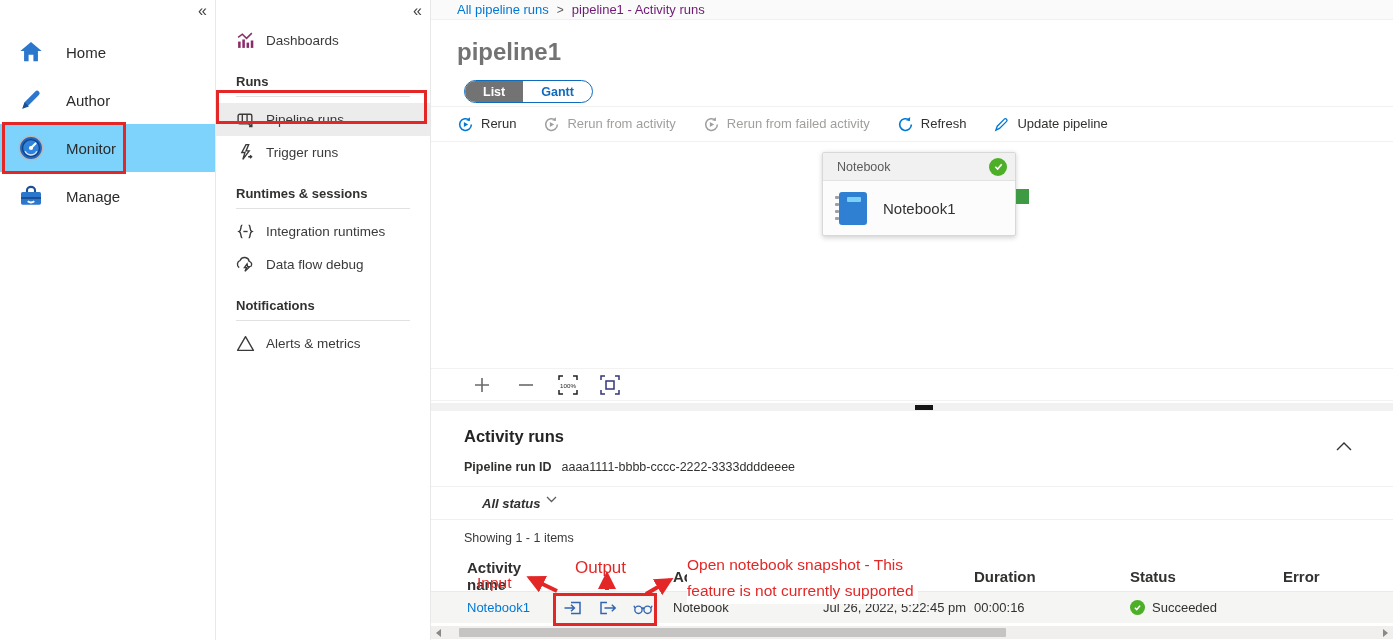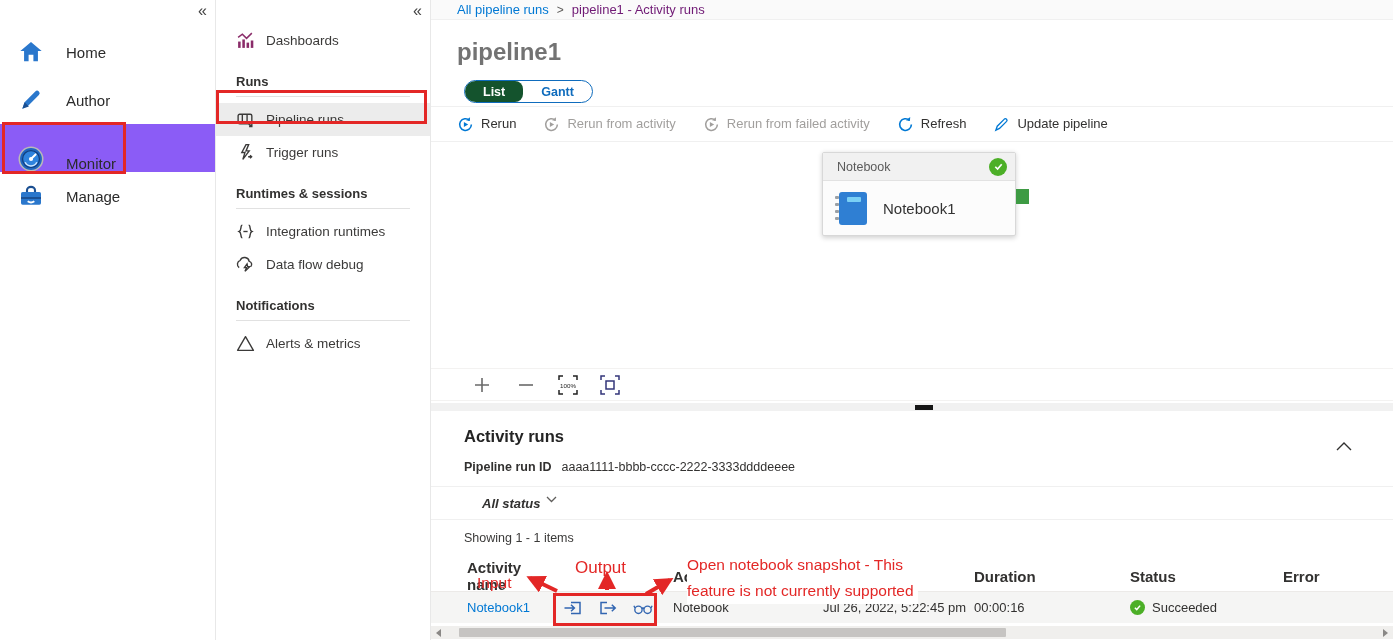--- a/index.html
+++ b/index.html
@@ -7,21 +7,21 @@
   body {
     font-family:"Liberation Sans", sans-serif;
     font-size:13px; color:#323130; background:#fff;
     display:flex;
   }
   
   .sidebar1 { width:216px; border-right:1px solid #e8e8e8; position:relative; background:#fff; flex:none; }
   .collapse-btn { position:absolute; top:2px; right:8px; font-size:16px; color:#444; cursor:pointer; }
   .s1-items { margin-top:28px; }
   .s1-item { height:48px; display:flex; align-items:center; padding-left:18px; position:relative; cursor:pointer; }
-  .s1-item.active { background:#8b5cf6;align-items:flex-end; }
+  .s1-item.active { background:#7dd3fc; }
   .s1-item .ic { width:26px; height:26px; margin-right:22px; display:flex; align-items:center; justify-content:center; }
   .s1-item .lbl { font-size:15px; color:#2b2b2b; }
   .red-frame { position:absolute; border:3px solid #e32726; pointer-events:none; z-index:4; }
   .monitor-frame { left:2px; top:-2px; width:124px; height:52px; }
   
   .sidebar2 { width:215px; border-right:1px solid #e8e8e8; position:relative; background:#fff; flex:none; }
   .s2-item { height:33px; display:flex; align-items:center; padding-left:20px; cursor:pointer; position:relative; }
   .s2-item.active { background:#ececec; }
   .s2-item .ic { width:19px; height:19px; margin-right:11px; display:flex; align-items:center; justify-content:center; }
   .s2-item .lbl { font-size:13.5px; color:#3b3a39; }
@@ -33,21 +33,21 @@
   .s2-gap { height:6px; }
   
   .main { position:relative; flex:1; background:#fff; }
   .crumb-bar { position:absolute; left:0; top:0; right:0; height:20px; background:#fafafa; border-bottom:1px solid #f0f0f0; display:flex; align-items:center; padding-left:26px; }
   .crumb-link { color:#0078d4; cursor:pointer; }
   .crumb-sep { color:#605e5c; margin:0 8px; font-size:12px; }
   .crumb-cur { color:#701a75; }
   .page-title { position:absolute; left:26px; top:38px; font-size:24px; font-weight:600; color:#737373; }
   .view-toggle { position:absolute; left:33px; top:80px; height:23px; border:1px solid #0f6cbd; border-radius:12px; display:flex; overflow:hidden; background:#fff; }
   .seg { padding:0 18px; display:flex; align-items:center; font-weight:bold; font-size:12.5px; color:#0f6cbd; cursor:pointer; }
-  .seg.sel { background:#14532d; color:#fff; border-radius:8px; }
+  .seg.sel { background:#737373; color:#fff; border-radius:0; }
   .hline { position:absolute; left:0; right:0; border-bottom:1px solid #f0f0f0; }
   .toolbar { position:absolute; left:26px; top:107px; height:34px; display:flex; align-items:center; gap:27px; }
   .tb-btn { display:flex; gap:7px; cursor:pointer; color:#323130; font-size:13px; }
   .tb-btn.disabled { color:#a19f9d; cursor:default; }
   
   .canvas { position:absolute; left:0; top:142px; right:0; height:226px; background:#fff; }
   .node { position:absolute; left:391px; top:10px; width:194px; height:84px; background:#fcfcfc; border:1px solid #d8d8d8; border-radius:2px; box-shadow:0 1.5px 5px rgba(0,0,0,.18); cursor:pointer; }
   .node-head { height:28px; background:#f1f1f1; border-bottom:1px solid #e2e2e2; display:flex; align-items:center; padding:0 8px 0 14px; }
   .node-type { font-size:12.5px; color:#5a5a5a; flex:1; }
   .node-body { height:54px; display:flex; align-items:center; padding-left:16px; }

